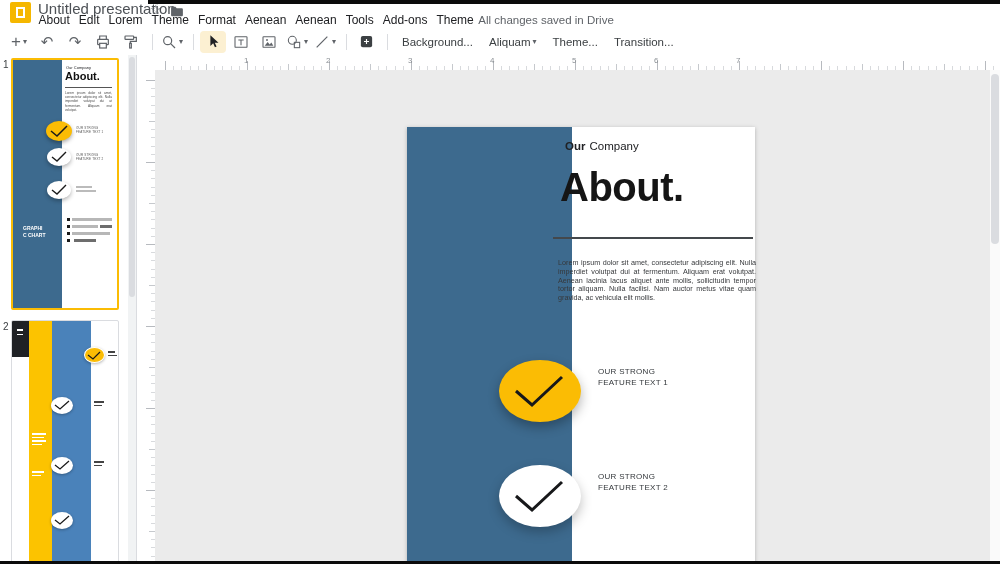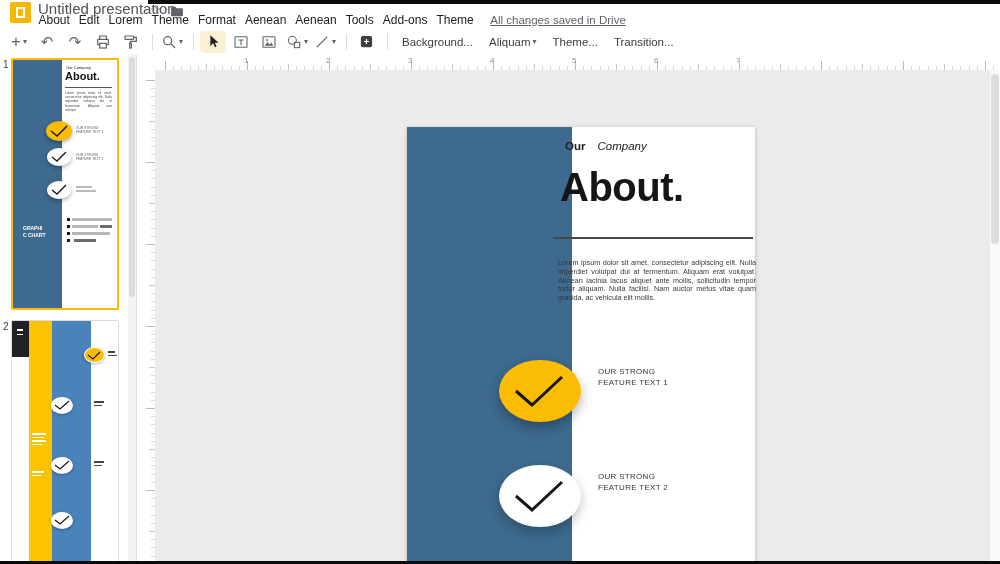--- a/index.html
+++ b/index.html
@@ -12,21 +12,21 @@
   .bottom-strip { position:absolute; left:0; right:0; bottom:0; height:3px; background:#0b0b0b; z-index:60; }
 
   
   .logo { position:absolute; left:10px; top:2px; width:21px; height:21px; background:#f5b700; border-radius:2px; z-index:10; }
   .logo-inner { width:9px; height:11px; border:2px solid #fff; margin:5px auto 0; }
   .doc-title { position:absolute; left:38px; top:0px; font-size:15px; color:#4d5156; z-index:5; }
   .star { position:absolute; left:150px; top:2px; font-size:13px; color:#5f6368; z-index:5; cursor:default; }
   .folder { position:absolute; left:170px; top:4px; z-index:5; }
   .menubar { position:absolute; left:34px; top:11px; display:flex; align-items:center; z-index:20; }
   .menu { font-size:12px; color:#202124; padding:2px 4.5px; border-radius:3px; cursor:default; }
-  .saved { font-size:11.5px; color:#5f6368; text-decoration:underline; margin-left:12px; white-space:nowrap; }
+  .saved { font-size:11.5px; color:#5f6368; white-space:nowrap; }
 
   
   .toolbar { position:absolute; top:28px; left:0; right:0; height:27px; background:#fff; display:flex; align-items:center; padding-left:6px; z-index:5; }
   .tbtn { height:22px; min-width:26px; display:flex; align-items:center; justify-content:center; border-radius:4px; color:#5f6368; margin-right:2px; }
   .tbtn.active { background:#fcf0d2; }
   .tbtn .glyph { font-size:15px; line-height:15px; color:#5f6368; }
   .plus { font-size:17px; line-height:16px; color:#5f6368; }
   .caret { font-size:8px; color:#5f6368; margin-left:2px; }
   .tsep { width:1px; height:16px; background:#dadce0; margin:0 6px; }
   .ttext { font-size:11.5px; color:#3c4043; padding:4px 8px; border-radius:4px; display:flex; align-items:center; white-space:nowrap; }
@@ -93,21 +93,21 @@
       repeating-linear-gradient(to bottom,#c6c9cd 0 1px,transparent 1px 41px),
       repeating-linear-gradient(to bottom,#d8dadd 0 1px,transparent 1px 8.2px);
     background-size:9px auto, 6px auto, 4px auto;
     background-position:100% 10px, 100% 10px, 100% 10px;
     background-repeat:no-repeat; }
 
   .slide { position:absolute; left:269px; top:72px; width:348px; height:450px; background:#fff; box-shadow:0 1px 4px rgba(0,0,0,.25); }
   .band { position:absolute; left:0; top:0; width:165px; height:100%; background:#3d6a8e; }
   .eyebrow { position:absolute; left:158px; top:13px; font-size:11.5px; color:#202124; }
   .eyebrow b { font-weight:700; }
-  .eyebrow span { margin-left:12px;font-style:italic; }
+  .eyebrow span { margin-left:4px; }
   .stitle { position:absolute; left:153px; top:38px; font-size:40px; font-weight:700; letter-spacing:-.5px; color:#151515; }
   .sdivider { position:absolute; left:146px; top:110px; width:200px; height:2px; background:#44484c; }
   .sbody { position:absolute; left:151px; top:132px; width:198px; font-size:7.2px; line-height:8.8px; text-align:justify; color:#36383b; }
   .ellipse { position:absolute; width:82px; height:62px; border-radius:50%; }
   .e1 { left:92px; top:233px; background:#fbbc04; box-shadow:0 5px 12px rgba(0,0,0,.3); }
   .e2 { left:92px; top:338px; background:#fff; box-shadow:0 5px 12px rgba(0,0,0,.25); }
   .feat { position:absolute; left:191px; font-size:8px; line-height:11px; letter-spacing:.3px; color:#33373b; }
   .f1 { top:239px; } .f2 { top:344px; }
 
   .cv-scroll { position:absolute; right:0; top:15px; width:10px; bottom:0; background:#fafafa; }

